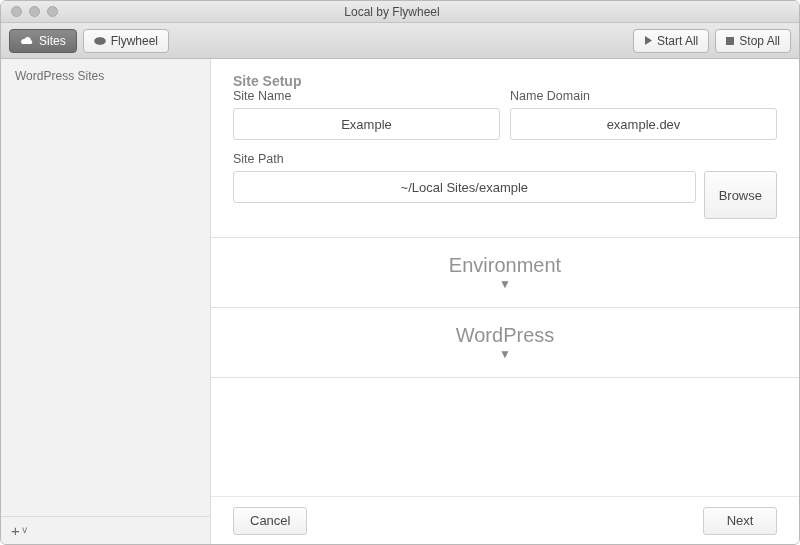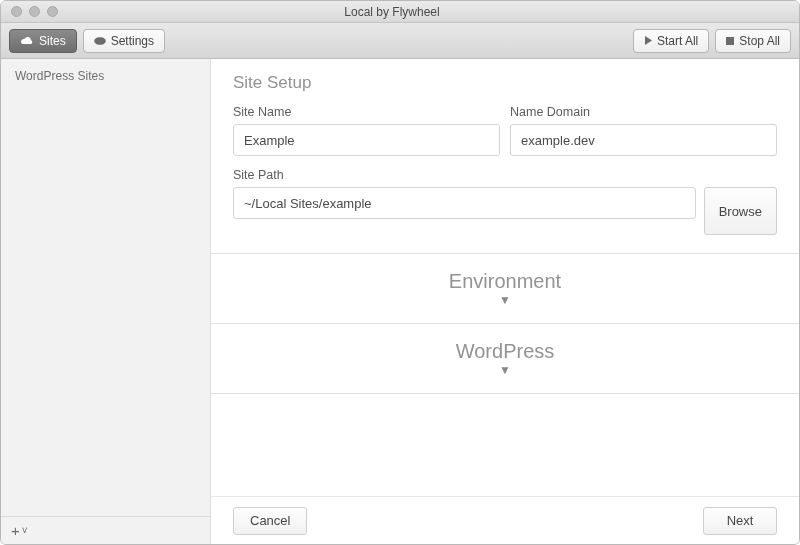--- a/index.html
+++ b/index.html
@@ -103,44 +103,45 @@
     flex: 1;
     display: flex;
     flex-direction: column;
     background: #fff;
   }
   .panel {
     padding: 14px 22px 18px;
     border-bottom: 1px solid #e0e0e0;
   }
   .panel-title {
-    font-size: 17px;
-    font-weight: 400;
+    font-size: 14px;
+    font-weight: 700;
     color: #939393;
-    margin-bottom: 12px;
+    margin-bottom: 0;
   }
   .row {
     display: flex;
     gap: 10px;
     margin-bottom: 12px;
   }
   .field { flex: 1; display: flex; flex-direction: column; }
   .label {
     font-size: 12.5px;
     color: #5c5c5c;
     margin-bottom: 5px;
   }
   .input {
     height: 32px;
     border: 1px solid #d5d5d5;
     border-radius: 3px;
     padding: 0 10px;
     font-size: 13px;
     color: #4a4a4a;
     background: #fff;
+    text-align: center;
   }
   .input-row { display: flex; gap: 8px; }
   .input-row .input { flex:1; }
   .btn-small {
     height: 48px;
     padding: 0 14px;
     font-size: 13px;
     background: linear-gradient(#fdfdfd,#f1f1f1);
     border: 1px solid #cfcfcf;
     border-radius: 3px;
@@ -210,21 +211,21 @@
           </svg>
       </span>
       <span>Sites</span>
     </div>
     <div class="seg">
       <span class="ico">
         <svg width="12" height="12" viewBox="0 0 12 12">
             <path fill="#6b6b6b" d="M6 4a2 2 0 1 0 0 4 2 2 0 0 0 0-4zm5.3 2.8.9-.8-.9-.8.1-1.1-1.1-.3-.4-1-1.1.2L8 2l-1 .6L6 2l-1 .6L4 2l-.8 1-1.1-.2-.4 1-1.1.3.1 1.1-.9.8.9.8-.1 1.1 1.1.3.4 1 1.1-.2L4 10l1-.6 1 .6 1-.6 1 .6.8-1 1.1.2.4-1 1.1-.3-.1-1.1z"></path>
           </svg>
       </span>
-      <span>Settings</span>
+      <span>Flywheel</span>
     </div>
     <div class="spacer"></div>
     <div class="seg">
       <span class="ico">
         <svg width="8" height="9" viewBox="0 0 8 9">
             <path fill="#6b6b6b" d="M1 0v9l7-4.5z"></path>
           </svg>
       </span>
       <span>Start All</span>
     </div>

